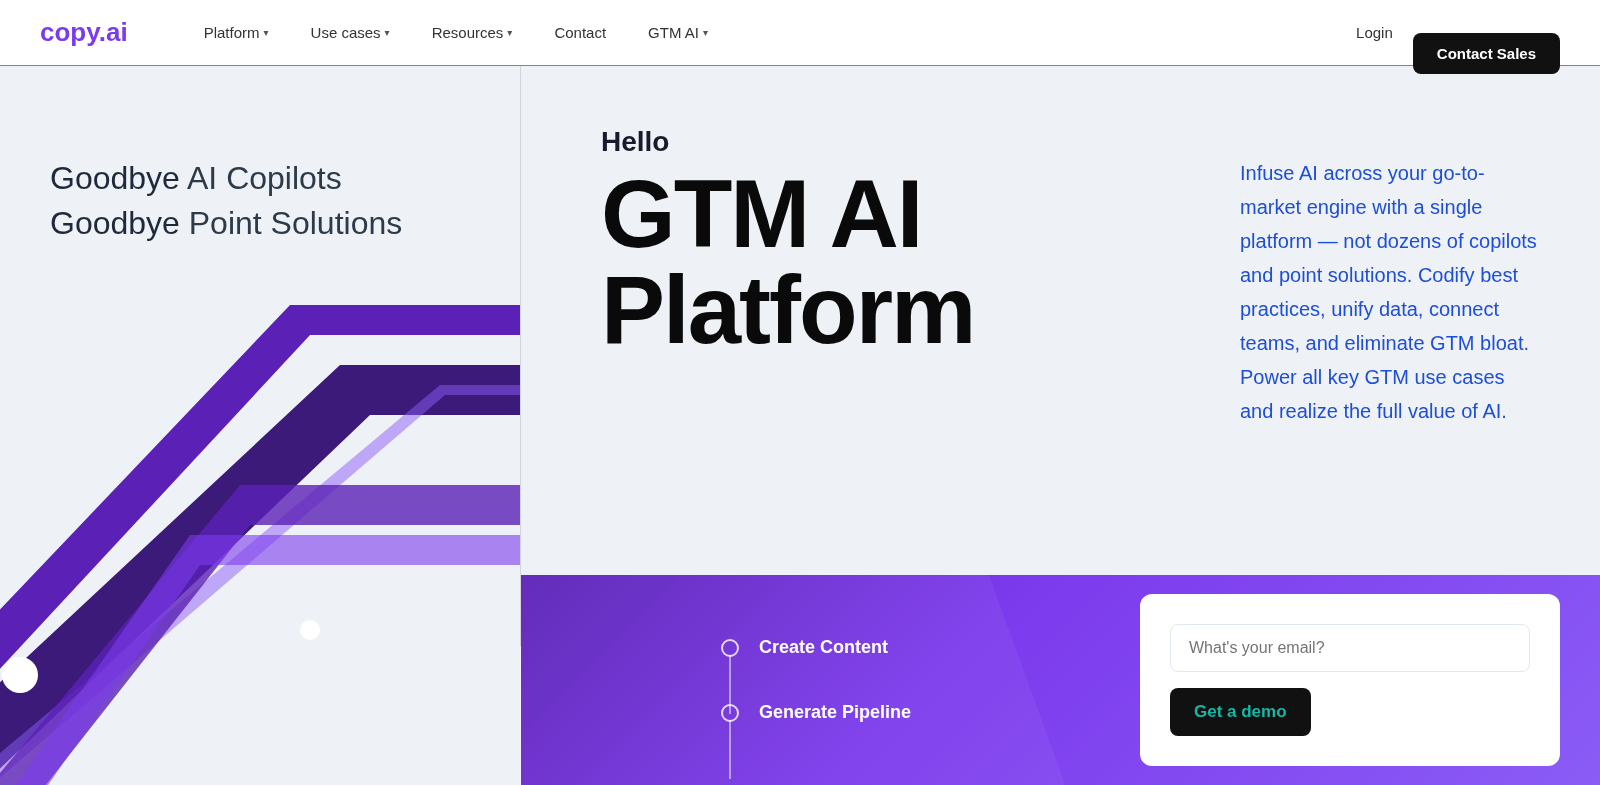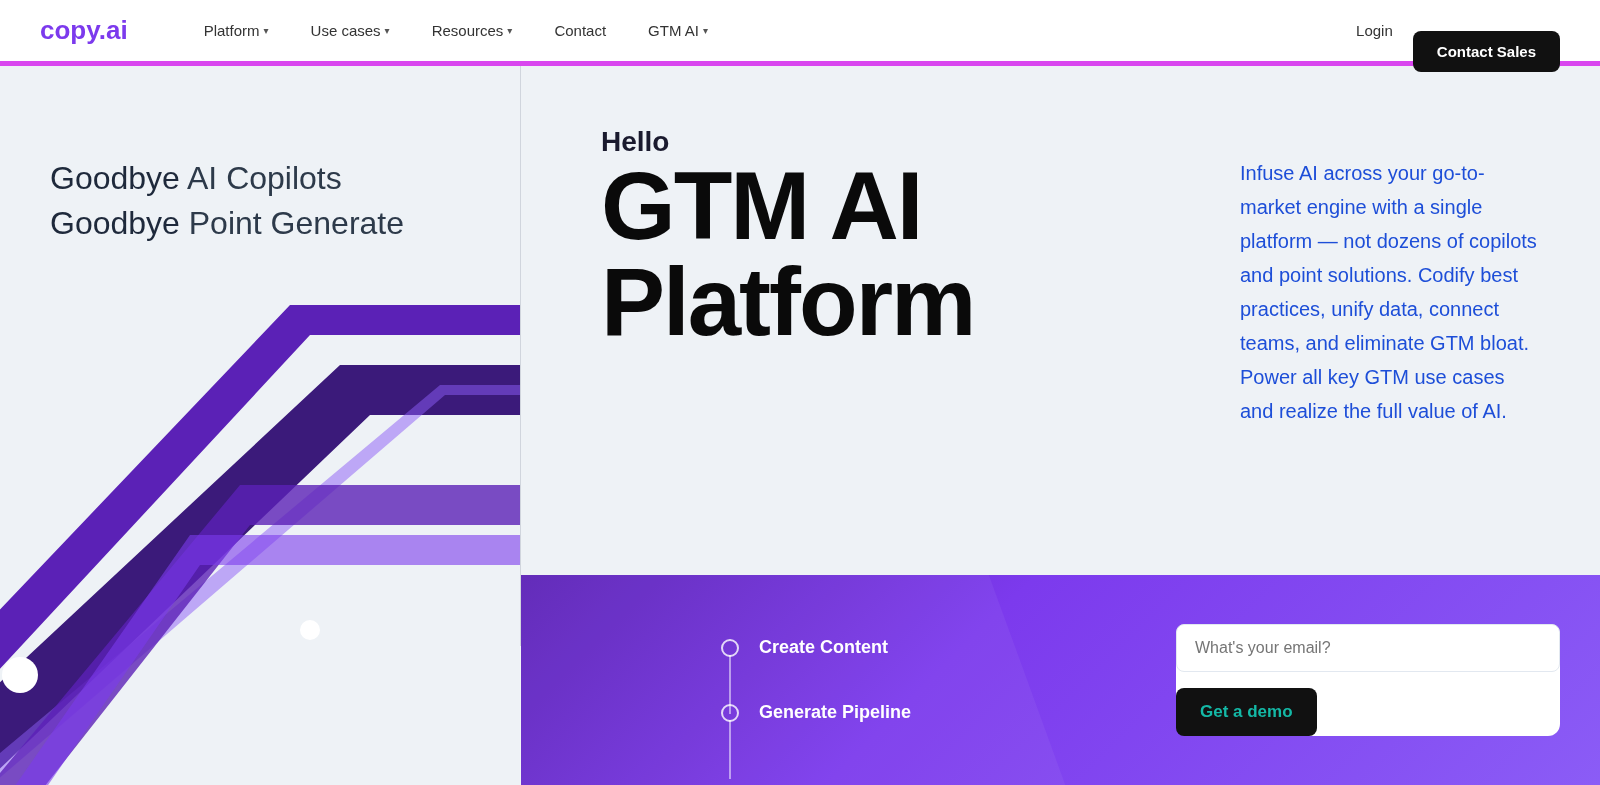--- a/index.html
+++ b/index.html
@@ -6,21 +6,21 @@
     body { font-family: -apple-system, BlinkMacSystemFont, 'Segoe UI', Helvetica, Arial, sans-serif; width: 1600px; height: 785px; overflow: hidden; background: #f0f4f7; }
 
     
     nav {
       width: 1600px;
       height: 66px;
       background: #fff;
       display: flex;
       align-items: center;
       padding: 0 40px;
-      border-bottom: 5px solid #d946ef;
+      border-bottom: 1px solid #d946ef;
       position: relative;
       z-index: 10;
     }
     .logo {
       font-size: 26px;
       font-weight: 700;
       color: #1a1a2e;
       margin-right: 60px;
       white-space: nowrap;
     }
@@ -143,21 +143,21 @@
       gap: 60px;
     }
 
     .hero-text {
       flex: 1;
     }
     .hello {
       font-size: 28px;
       font-weight: 600;
       color: #1a1a2e;
-      margin-bottom: 0;
+      margin-bottom: 8px;
     }
     .gtm-title {
       font-size: 96px;
       font-weight: 900;
       color: #0a0a0a;
       line-height: 1;
       letter-spacing: -2px;
     }
 
     .hero-description {
@@ -232,24 +232,25 @@
     }
 
     .menu-label {
       font-size: 18px;
       font-weight: 700;
       color: #fff;
     }
 
     
     .email-form-panel {
-      width: 384px;
+      width: 420px;
       background: #fff;
       margin: 20px 30px 20px 0;
       border-radius: 12px;
+      padding: 30px;
       display: flex;
       flex-direction: column;
       gap: 16px;
       flex-shrink: 0;
       align-self: center;
       margin-right: 40px;
     }
 
     .email-input {
       width: 100%;
@@ -308,21 +309,21 @@
 </nav>
 
 <div class="main">
 
   <div class="left-panel">
     <div class="left-text">
       <h2>
         <strong>Goodbye</strong><span> AI Copilots</span>
       </h2>
       <h2>
-        <strong>Goodbye</strong><span> Point Generate</span>
+        <strong>Goodbye</strong><span> Point Solutions</span>
       </h2>
     </div>
 
     <div class="track-container">
       <svg class="track-svg" viewBox="0 0 700 500" xmlns="http://www.w3.org/2000/svg">
 
         <path d="M -50 500 L 400 80 L 700 80 L 700 130 L 430 130 L -20 560 Z" fill="#3b1a7a"></path>
 
         <path d="M -50 440 L 350 20 L 700 20 L 700 50 L 370 50 L -20 470 Z" fill="#5b21b6"></path>
 

